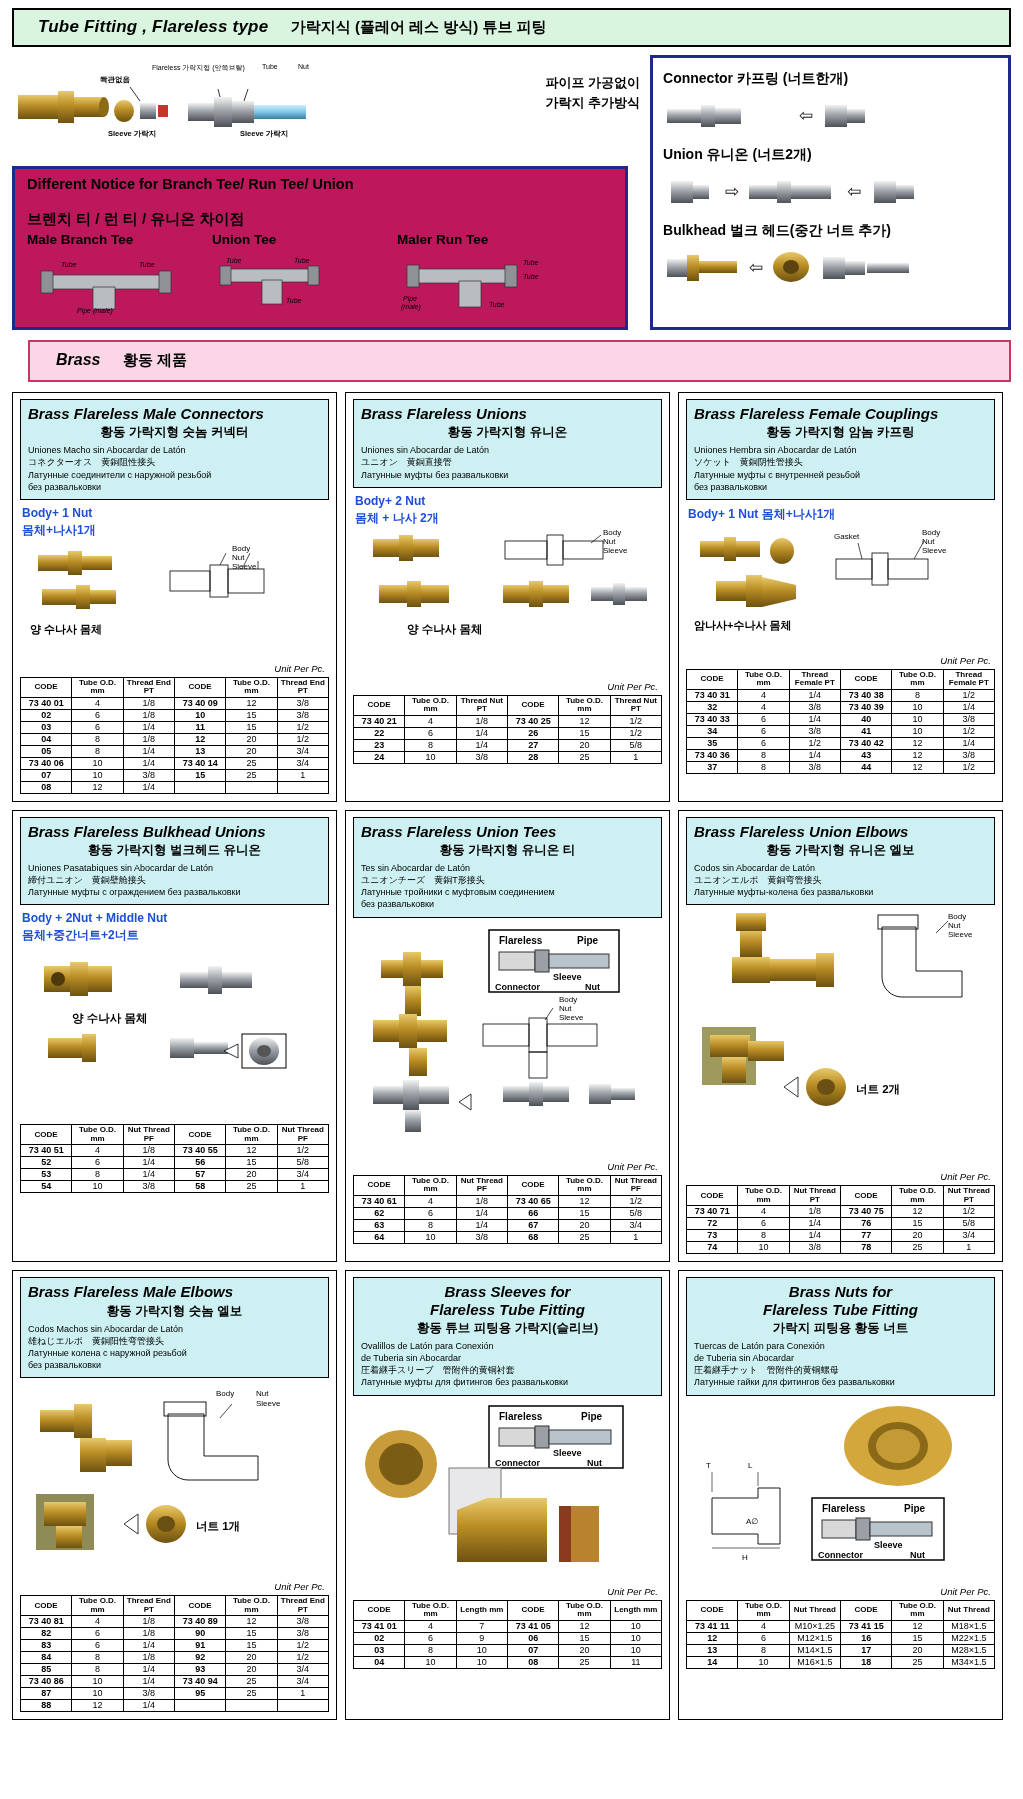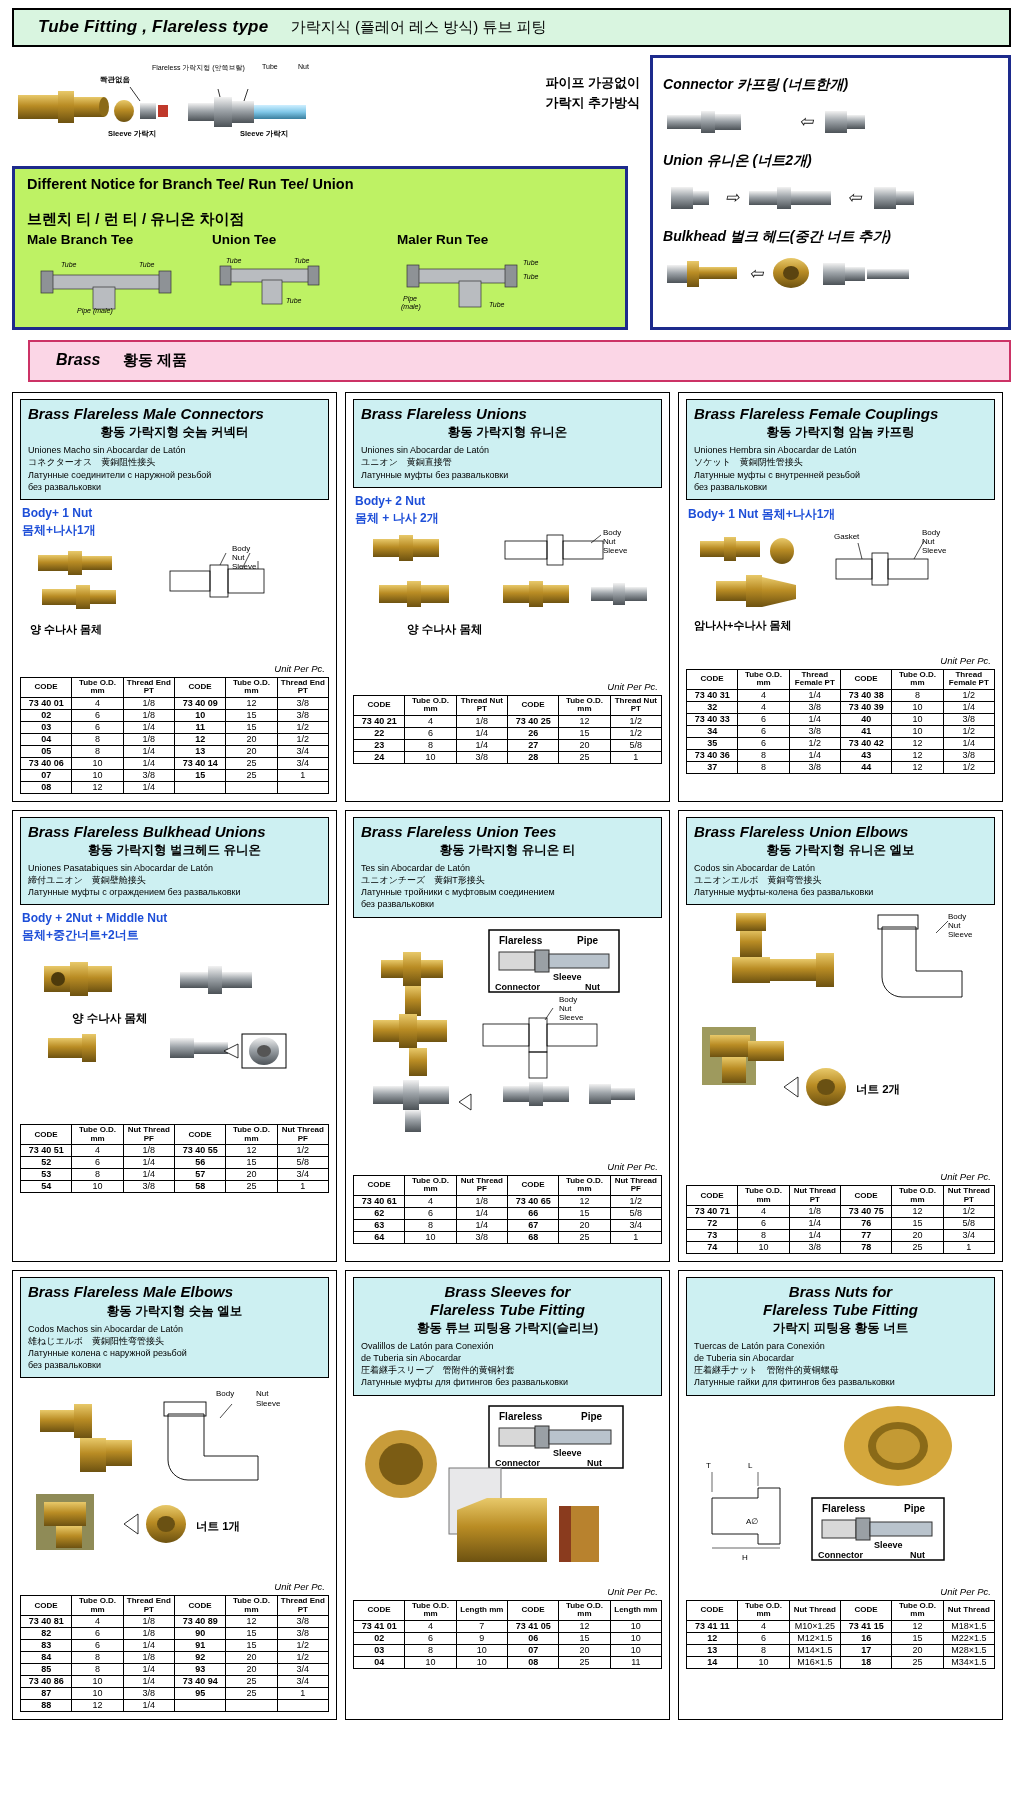--- a/index.html
+++ b/index.html
@@ -16,44 +16,44 @@
   .header-bar {
     border: 2px solid #000;
     background: #d9f5e0;
     padding: 7px 10px 8px 24px;
     margin-bottom: 8px;
   }
   .header-bar .title-en {
     font-style: italic; font-weight: bold; font-size: 17px; letter-spacing: .2px;
   }
   .header-bar .title-kr {
-    font-weight: normal; font-size: 15px; margin-left: 18px;
+    font-weight: bold; font-size: 15px; margin-left: 18px;
   }
 
   
   .top-band { display: flex; gap: 10px; margin-bottom: 10px; }
   .top-left { width: 630px; position: relative; }
   .top-right {
-    width: 362px; border: 3px solid #1d2a8c; padding: 18px 10px;
-    position: relative; background: #fff; font-style: italic;
+    width: 362px; border: 3px solid #1d2a8c; padding: 12px 10px;
+    position: relative; background: #fff;
   }
   .top-right h3 {
     margin: 0 0 4px 0; font-size: 14px; font-weight: bold;
   }
   .tr-block { margin-bottom: 8px; }
   .tr-row { display: flex; align-items: center; gap: 6px; height: 46px; }
 
   .hero-row { display: flex; align-items: flex-start; gap: 6px; height: 105px; justify-content: space-between; }
   .hero-note { font-size: 13px; font-weight: bold; line-height: 1.5; padding-top: 18px; }
   .tiny { font-size: 7px; }
   .tiny-b { font-size: 7.5px; font-weight: bold; }
 
   .branch-box {
     border: 3px solid #1d2a8c; margin-top: 6px; padding: 7px 10px 8px 12px;
-    width: 616px; background: #bef264;
+    width: 616px; background: #be185d;
   }
   .branch-box .bt-en { font-size: 14.5px; font-weight: bold; }
   .branch-box .bt-kr { font-size: 15px; font-weight: bold; margin-top: 18px; }
   .branch-cols { display: flex; margin-top: 3px; }
   .branch-col { width: 185px; }
   .branch-col .ct { font-size: 13.5px; font-weight: bold; margin-bottom: 2px; }
 
   
   .brass-banner {
     border: 2px solid #cc3366; background: #fbd6e6;

